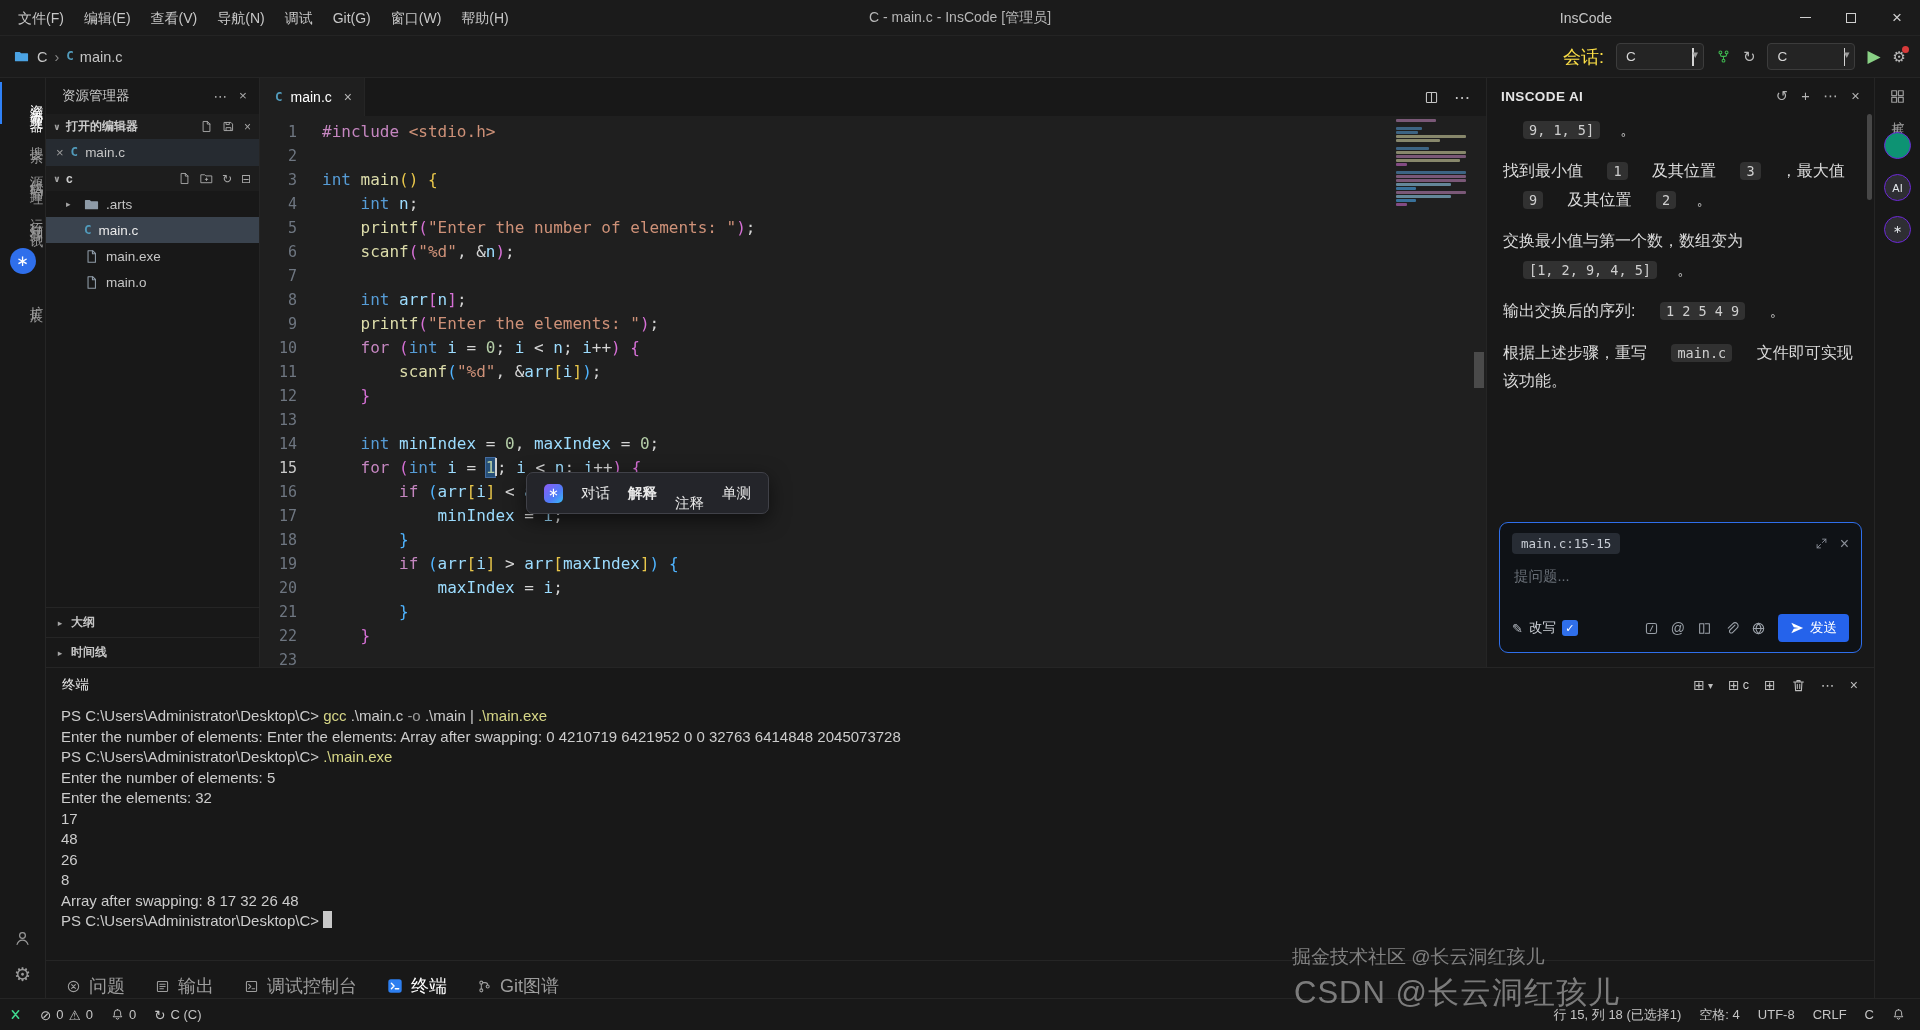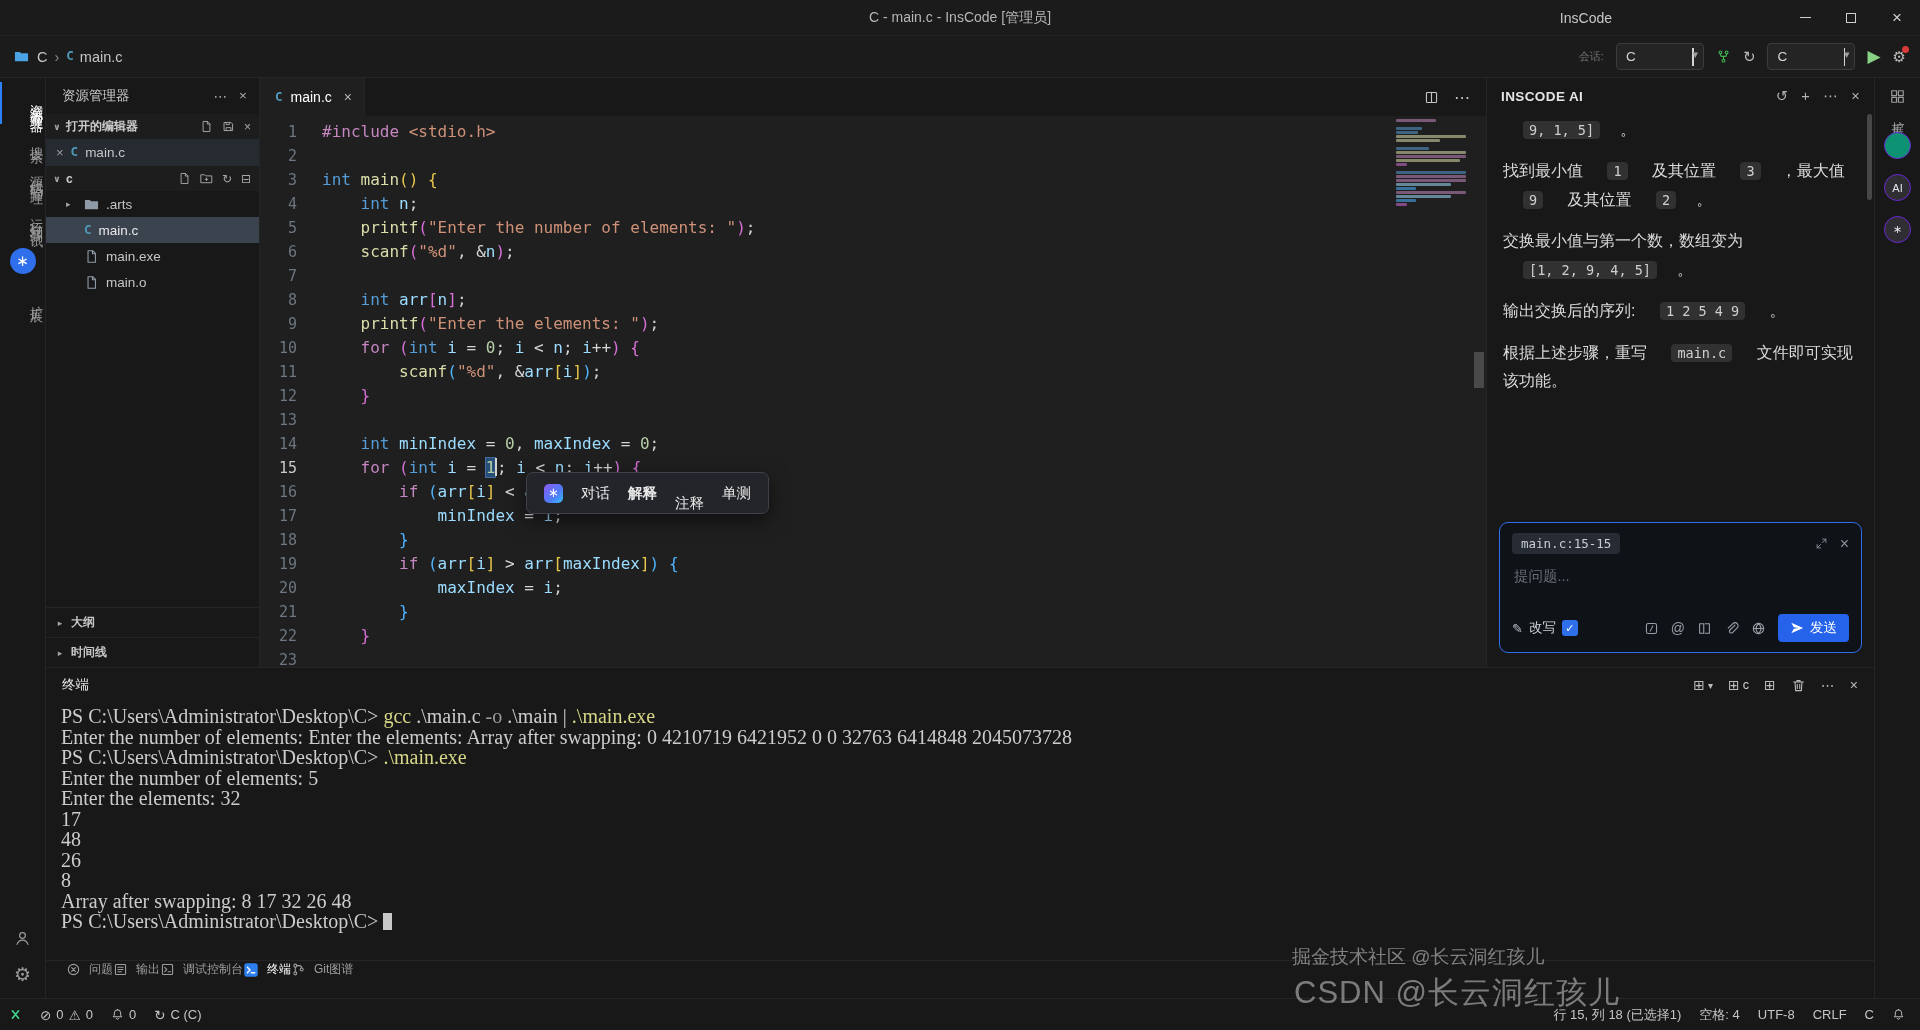--- a/index.html
+++ b/index.html
@@ -21,21 +21,21 @@
 
   
   .toolbar{height:42px;background:#1b1b1b;border-bottom:1px solid #252525;display:flex;
     align-items:center;padding:0 14px;font-size:14.5px;flex:none}
   .bc-folder{color:#4ba3e3;display:flex;align-items:center;margin-right:8px}
   .breadcrumb{display:flex;align-items:center;gap:7px;color:#c5c5c5}
   .bc-sep{color:#8a8a8a}
   .bc-item{display:flex;align-items:center;gap:6px;white-space:nowrap}
   .cicon{color:#519aba;font-weight:bold;font-size:12.5px;font-family:"DejaVu Sans Mono",monospace;line-height:1}
   .toolbar-right{margin-left:auto;display:flex;align-items:center;gap:12px}
-  .toolbar-right .lab{color:#737373;font-size:11px}
+  .toolbar-right .lab{color:#fde047;font-size:18px}
   .select{width:88px;height:27px;border:1px solid #3c3c3c;background:#242424;border-radius:4px;
     display:flex;align-items:center;justify-content:space-between;padding:0 9px;font-size:13.5px;color:#d6d6d6}
   .select .caret{color:#9d9d9d;font-size:11px}
   .tb-icon{color:#b9b9b9;display:flex;align-items:center;font-size:15px;position:relative}
   .tb-icon.green{color:#3fb950}
   .tb-icon.play{color:#89d185;font-size:17px}
   .tb-icon .dot{position:absolute;right:-3px;top:-2px;width:7px;height:7px;border-radius:50%;background:#d83a3a}
 
   
   .workbench{flex:none;height:920px;display:flex;min-height:0}
@@ -142,28 +142,28 @@
 
   
   .terminal{height:293px;border-top:1px solid #252525;background:#181818;display:flex;
     flex-direction:column;flex:none}
   .term-header{height:34px;display:flex;align-items:center;padding:0 16px;font-size:13.5px;
     color:#e8e8e8;flex:none}
   .term-hicons{margin-left:auto;display:flex;gap:15px;color:#bdbdbd;align-items:center;font-size:14px}
   .term-hicons .pair{display:flex;align-items:center;gap:3px}
   .term-hicons .small{font-size:10px}
   .term-hicons .prof{font-size:12.5px;color:#cfcfcf}
-  .term-body{flex:1;padding:4px 0 0 15px;font-family:Liberation Serif, serif;
-    font-size:20px;line-height:20.5px;color:#cccccc;white-space:pre;overflow:hidden}
+  .term-body{flex:1;padding:4px 0 0 15px;font-family:Liberation Sans, sans-serif;
+    font-size:15px;line-height:20.5px;color:#cccccc;white-space:pre;overflow:hidden}
   .t-w{color:#cccccc}.t-y{color:#d7d787}.t-p{color:#9b9b9b}
   .t-cursor{display:inline-block;width:9px;height:17px;background:#c8c8c8;vertical-align:-2px}
 
   
-  .ptabs{height:38px;border-top:1px solid #252525;background:#181818;display:flex;align-items:flex-start;
-    padding-left:20px;font-size:12px;color:#9d9d9d;flex:none}
+  .ptabs{height:38px;border-top:1px solid #252525;background:#181818;display:flex;align-items:flex-end;
+    gap:30px;padding-left:20px;font-size:18px;color:#9d9d9d;flex:none}
   .ptab{display:flex;align-items:center;gap:8px;white-space:nowrap}
   .ptab.active{color:#ffffff}
   .pticon{display:flex;align-items:center}
 
   
   .statusbar{height:32px;background:#181818;border-top:1px solid #252525;display:flex;
     align-items:center;font-size:13px;color:#c5c5c5;flex:none;padding-right:6px}
   .sb-item{display:flex;align-items:center;gap:5px;padding:0 9px;height:100%;white-space:nowrap}
   .sb-item [data-icon]{display:flex;align-items:center;font-size:13.5px}
   .sb-right{margin-left:auto;display:flex;height:100%}
@@ -174,20 +174,30 @@
   .wm-large{left:1294px;top:972px;font-size:31px;opacity:.72;letter-spacing:1px}
 
   svg{display:block}
 </style>
 </head>
 <body>
 
 <div class="app">
 
   <div class="titlebar">
+    <div class="menubar">
+        <div class="menu-item">文件(F)</div>
+        <div class="menu-item">编辑(E)</div>
+        <div class="menu-item">查看(V)</div>
+        <div class="menu-item">导航(N)</div>
+        <div class="menu-item">调试</div>
+        <div class="menu-item">Git(G)</div>
+        <div class="menu-item">窗口(W)</div>
+        <div class="menu-item">帮助(H)</div>
+      </div>
     <div class="win-title">C - main.c - InsCode [管理员]</div>
     <div class="titlebar-right">
       <span class="app-name">InsCode</span>
       <div class="win-btn">
           <span class="glyph-min"></span>
         </div>
       <div class="win-btn">
           <span class="glyph-max"></span>
         </div>
       <div class="win-btn">

